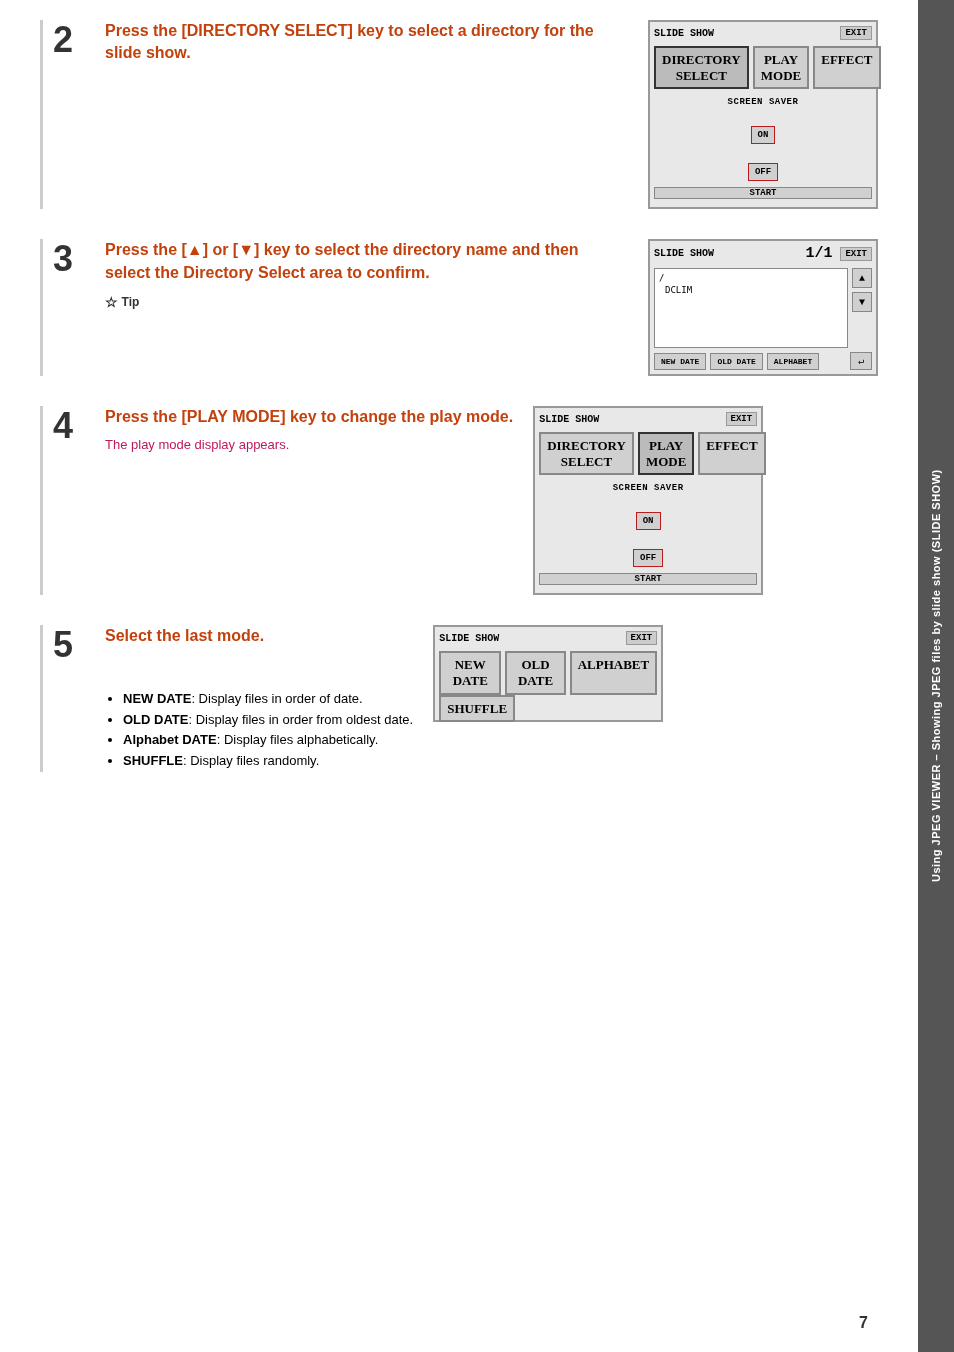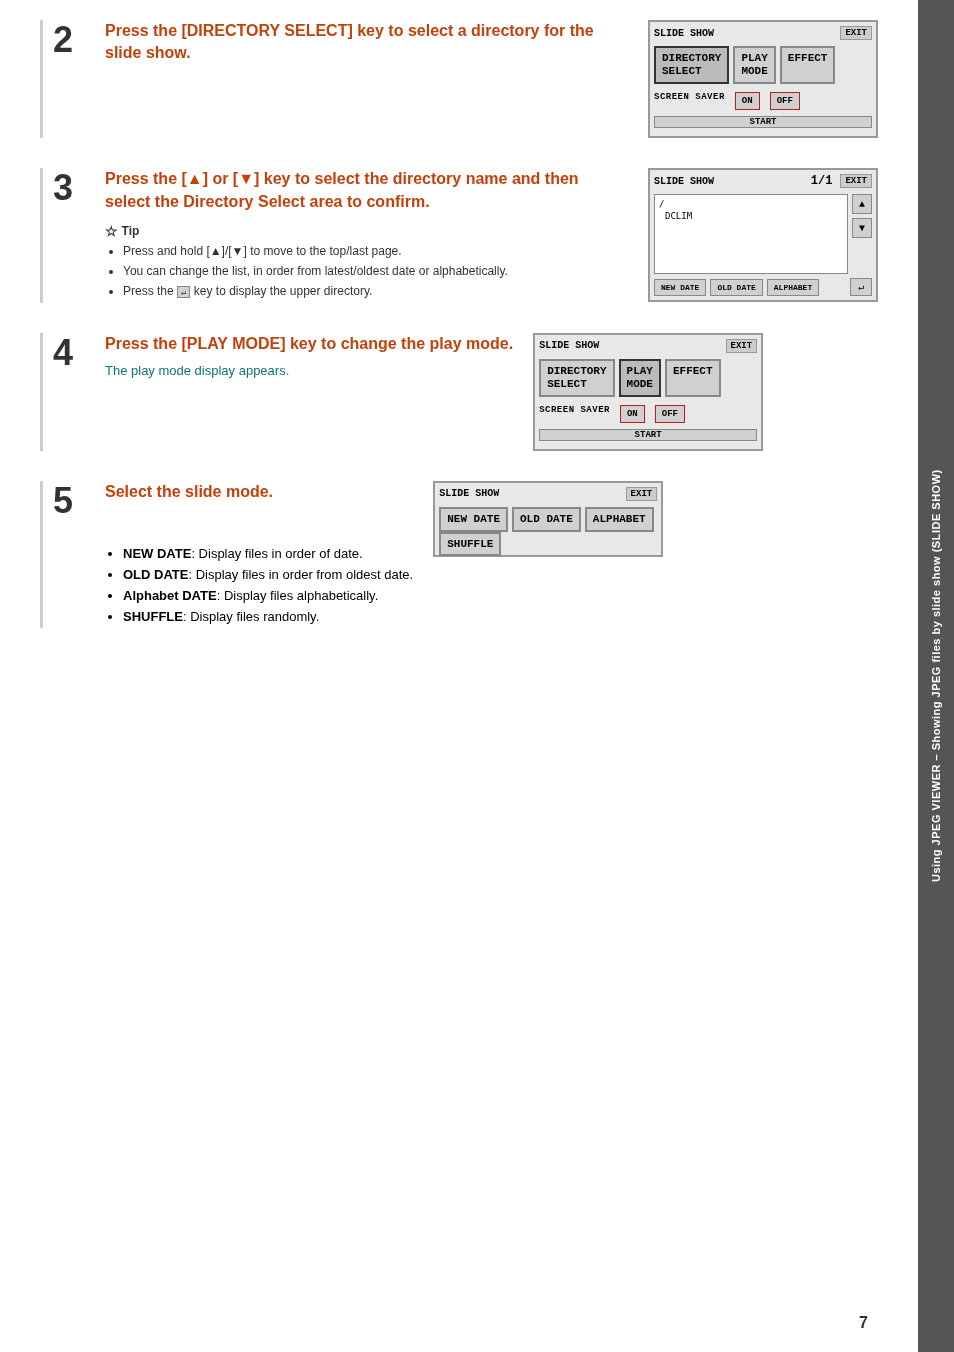--- a/index.html
+++ b/index.html
@@ -65,21 +65,21 @@
     .step-title {
       font-size: 16px;
       font-weight: bold;
       color: #c2410c;
       line-height: 1.4;
       margin-bottom: 8px;
     }
 
     .step-desc {
       font-size: 13px;
-      color: #0f766e;
+      color: #be185d;
       margin-top: 6px;
     }
 
     .step-image {
       width: 240px;
       min-width: 240px;
     }
 
     
     .tip-box {
@@ -174,38 +174,39 @@
     .screen-buttons-row {
       display: flex;
       gap: 4px;
       margin-bottom: 8px;
     }
 
     .screen-btn {
       border: 2px solid #888;
       background: #d0d0d0;
       padding: 4px 6px;
-      font-size: 11px;
-      font-weight: bold;
-      text-align: left;
+      font-size: 13px;
+      font-weight: bold;
+      text-align: center;
       line-height: 1.2;
       cursor: pointer;
-      font-family: Liberation Mono, monospace;
+      font-family: Liberation Serif, serif;
     }
 
     .screen-btn.active {
       border: 2px solid #333;
       background: #bbb;
     }
 
     .screen-row {
       display: flex;
-      align-items: flex-start;
-      gap: 10px;
+      align-items: center;
+      gap: 19px;
       margin-bottom: 6px;
+      flex-direction: column;
     }
 
     .screen-label {
       font-size: 9px;
       font-weight: bold;
       letter-spacing: 0.5px;
     }
 
     .screen-small-btn {
       border: 1px solid #b91c1c;
@@ -291,21 +292,21 @@
       width: 22px;
       height: 18px;
       display: flex;
       align-items: center;
       justify-content: center;
       font-size: 10px;
       margin-left: auto;
     }
 
     .screen-page-num {
-      font-size: 12px;
+      font-size: 15px;
       margin-right: 4px;
       margin-left: 28px;
     }
 
     
     .screen3 {
       border: 2px solid #999;
       background: #e8e8e8;
       font-family: 'Courier New', monospace;
       font-size: 10px;
@@ -374,25 +375,20 @@
     <div class="step-row" style="margin-top: 10px;">
       <div class="step-left">
         <div class="step-number">3</div>
         <div class="step-body">
           <div class="step-title">Press the [▲] or [▼] key to select the directory name and then select the Directory Select area to confirm.</div>
           <div class="tip-box">
             <div class="tip-title">
               <span class="tip-icon">☆</span>
               <span>Tip</span>
             </div>
-            <ul>
-              <li>Press and hold [▲]/[▼] to move to the top/last page.</li>
-              <li>You can change the list, in order from latest/oldest date or alphabetically.</li>
-              <li>Press the <span style="border:1px solid #888; background:#d0d0d0; padding:0 3px; font-size:9px; font-family:monospace;">↵</span> key to display the upper directory.</li>
-            </ul>
           </div>
         </div>
       </div>
       <div class="step-image">
         <div class="screen2">
           <div class="screen-title-bar">
             <span>SLIDE SHOW</span>
             <div style="display:flex; align-items:center; gap:4px;">
               <span class="screen-page-num">1/1</span>
               <span class="screen-exit-btn">EXIT</span>
@@ -456,21 +452,21 @@
             <span class="screen-start-btn">START</span>
           </div>
         </div>
       </div>
     </div>
 
     <div class="step-row" style="margin-top: 20px;">
       <div class="step-left">
         <div class="step-number">5</div>
         <div class="step-body">
-          <div class="step-title">Select the slide mode.</div>
+          <div class="step-title">Select the last mode.</div>
           <ul class="step-bullets">
             <li><span class="bold">NEW DATE</span>: Display files in order of date.</li>
             <li><span class="bold">OLD DATE</span>: Display files in order from oldest date.</li>
             <li><span class="bold">Alphabet DATE</span>: Display files alphabetically.</li>
             <li><span class="bold">SHUFFLE</span>: Display files randomly.</li>
           </ul>
         </div>
       </div>
       <div class="step-image">
         <div class="screen4">

